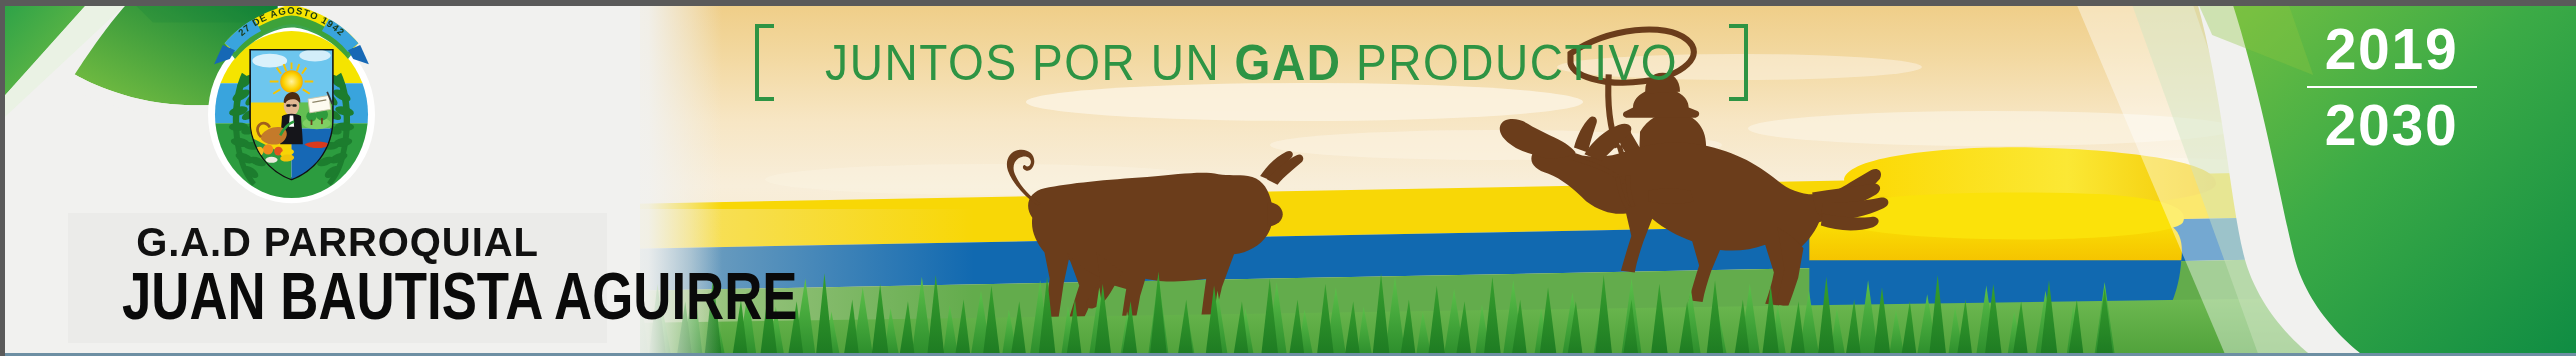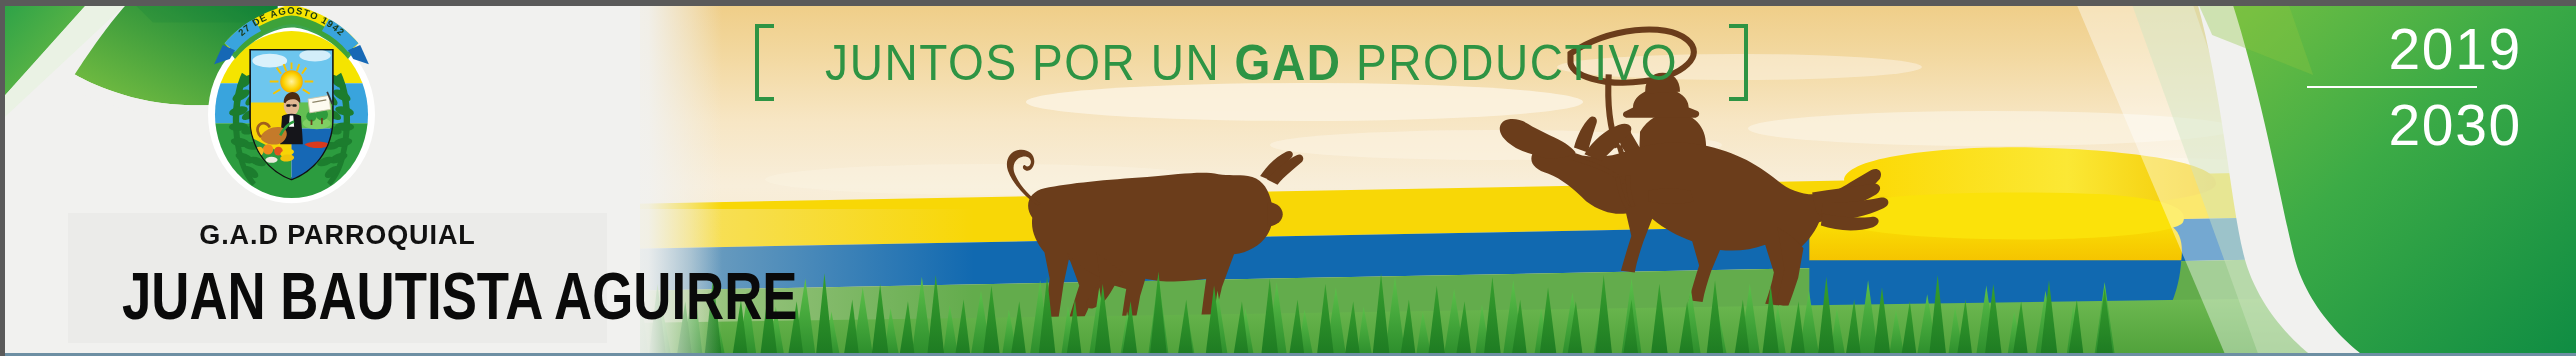--- a/index.html
+++ b/index.html
@@ -65,21 +65,21 @@
   .crest{position:absolute;left:200px;top:5.2px;width:183px;height:200px;z-index:24;}
 
   .nameplate{
     position:absolute;left:68px;top:213px;width:539px;height:130px;
     background:#ebebe9;z-index:23;
   }
   .name-top{
     position:absolute;left:0;top:7px;width:539px;
     text-align:center;
     font-family:"Liberation Sans", sans-serif;
-    font-weight:bold;font-size:27px;letter-spacing:0.9px;color:#111;
+    font-weight:bold;font-size:40px;letter-spacing:0.9px;color:#111;
     white-space:nowrap;
   }
   .name-main{
     position:absolute;left:0;top:50px;width:539px;
     text-align:center;
     font-family:"Liberation Sans Narrow","Liberation Sans", sans-serif;
     font-weight:bold;font-size:66px;color:#0a0a0a;
     transform:scaleX(.80);transform-origin:50% 0;
     white-space:nowrap;line-height:1.0;
   }
@@ -101,22 +101,22 @@
     font-size:50px;color:#2e9444;letter-spacing:1.7px;
     transform:scaleX(.92);transform-origin:50% 50%;
     white-space:nowrap;padding:0 14px;font-weight:300;
   }
   .slogan-text .bold{font-weight:bold;}
 
   
   .green-block{position:absolute;left:2026px;top:0;width:550px;height:357px;z-index:40;}
   .years{
     position:absolute;left:2261px;top:19px;width:261px;z-index:45;
-    text-align:right;color:#ffffff;
-    font-family:"Liberation Sans", sans-serif;font-weight:400;
+    text-align:center;color:#ffffff;
+    font-family:"Liberation Sans", sans-serif;font-weight:700;
   }
   .year-line{font-size:57px;line-height:1.08;letter-spacing:1.7px;}
   .year-rule{width:170px;height:2.6px;background:#ffffff;margin:5.2px auto 7px auto;}
 </style>
 </head>
 <body>
 
 <div id="banner">
 
   <div class="scene">

